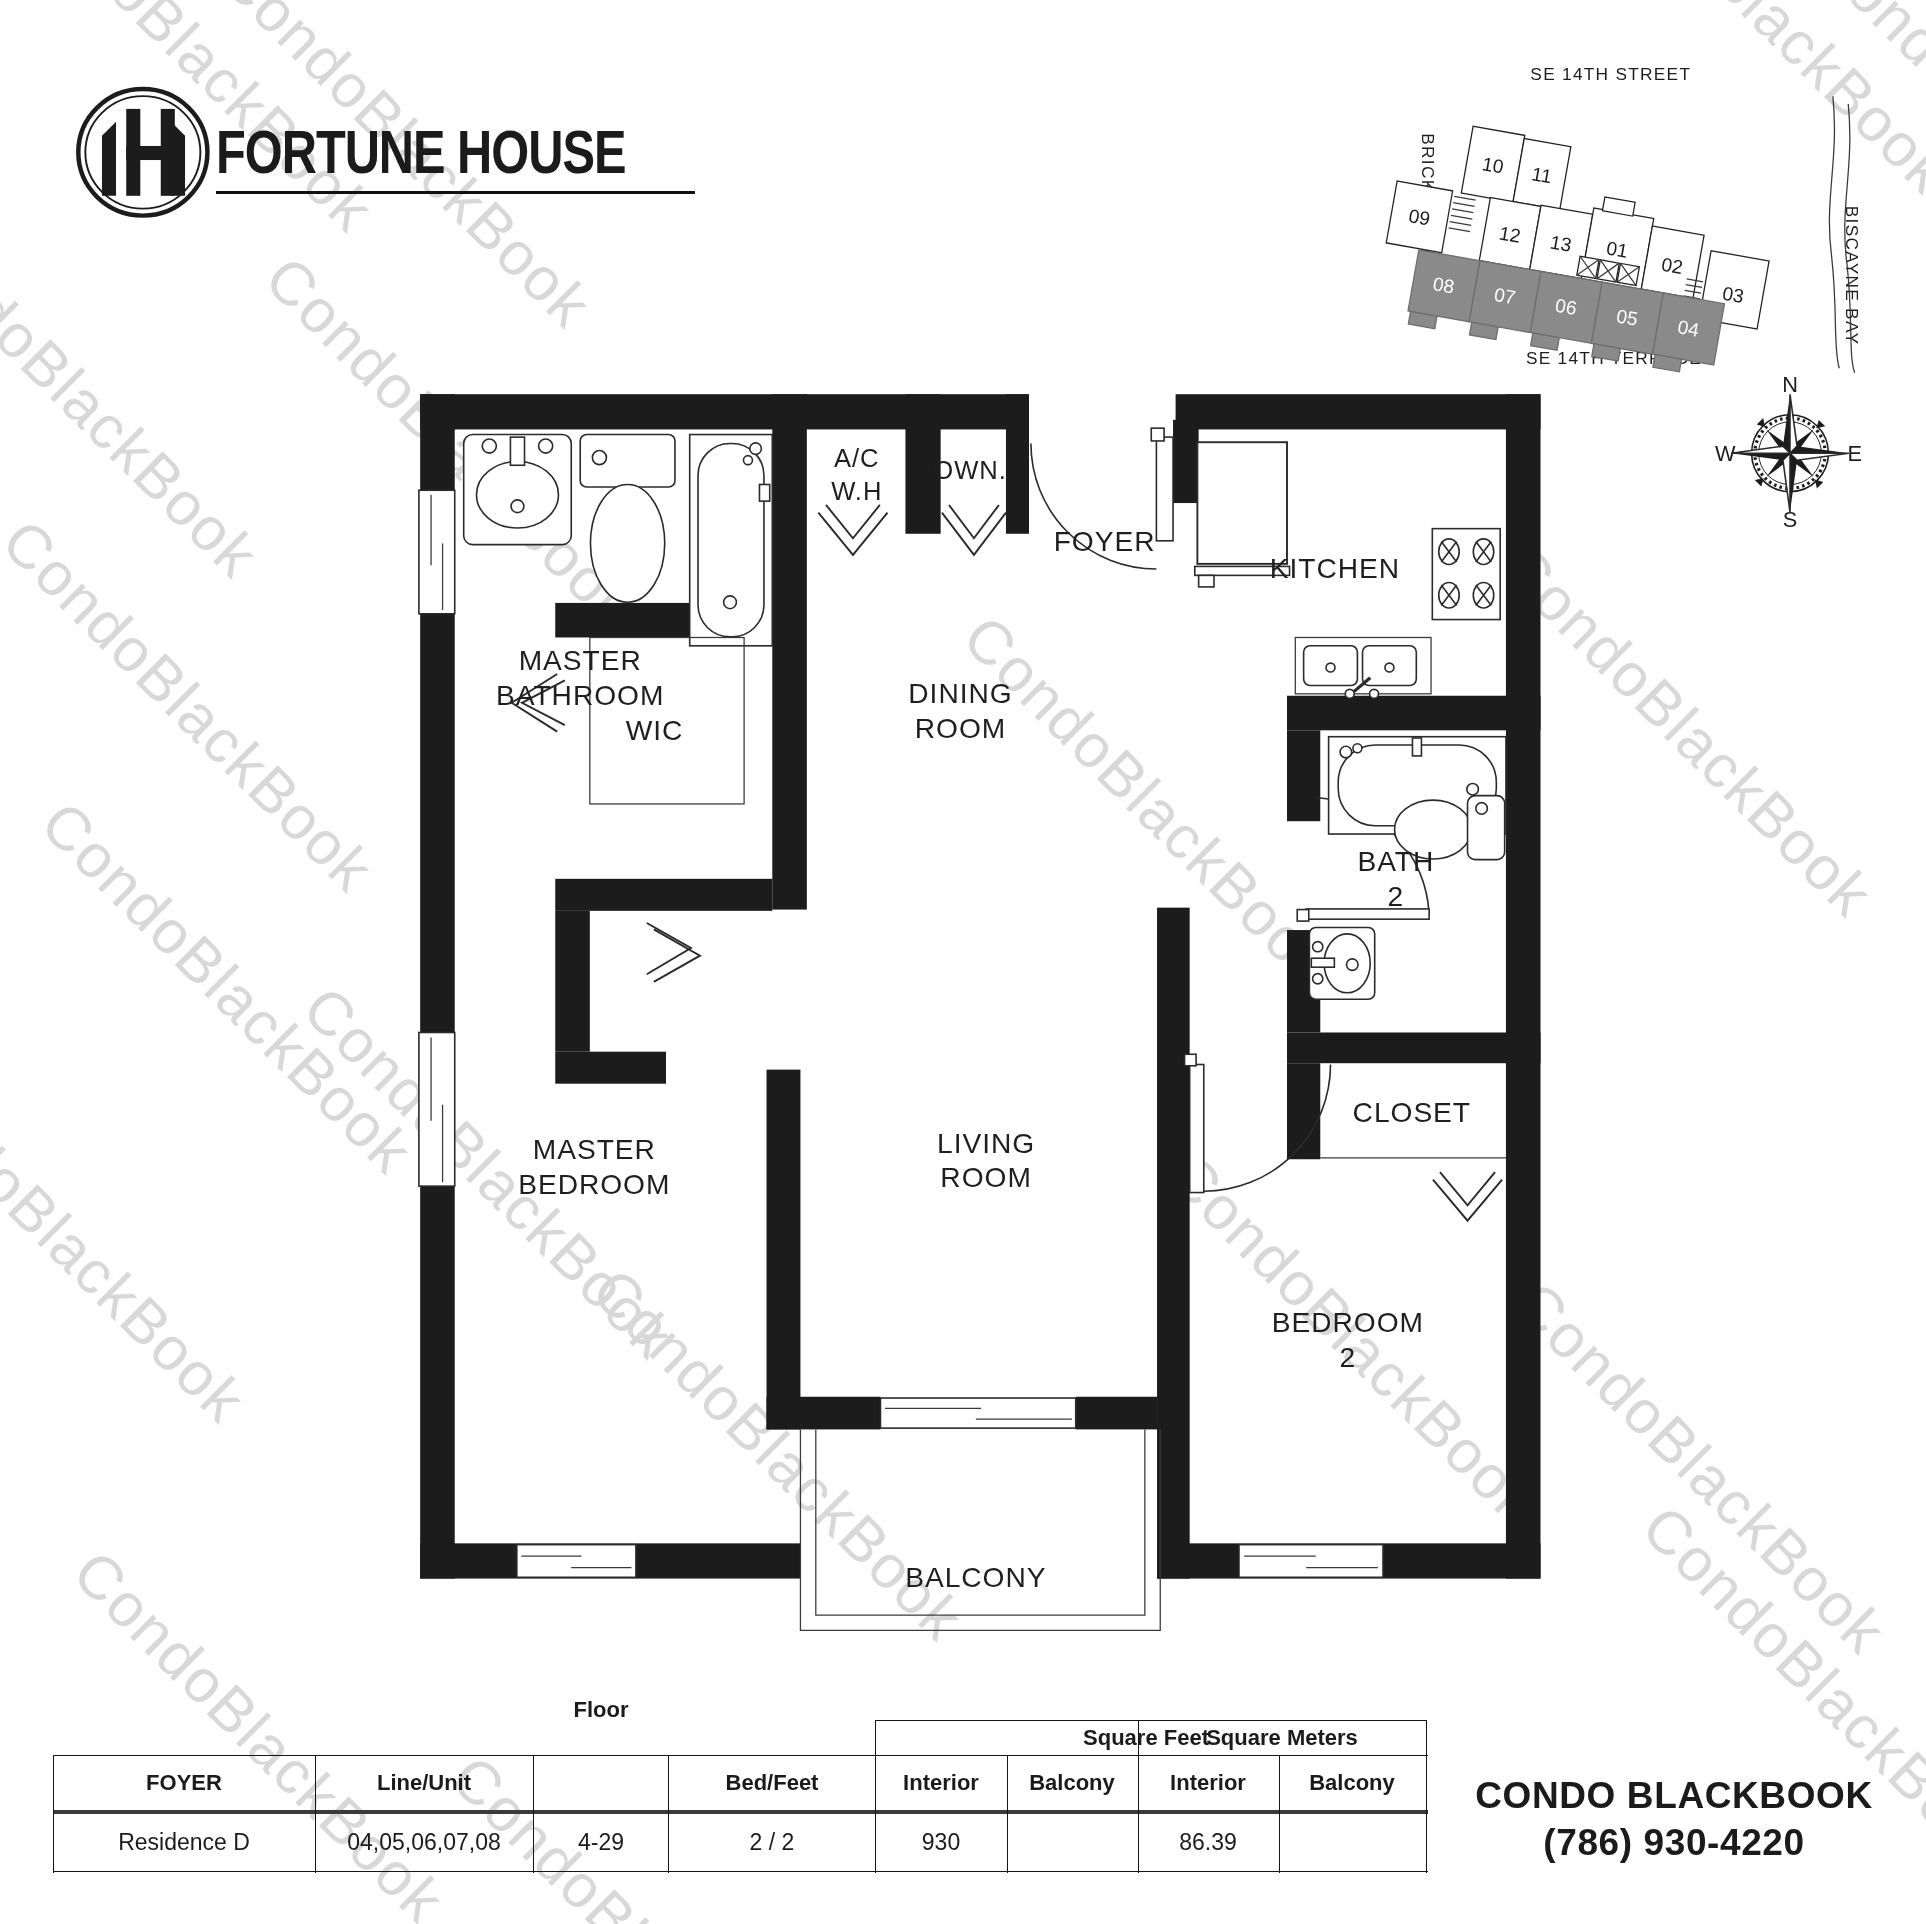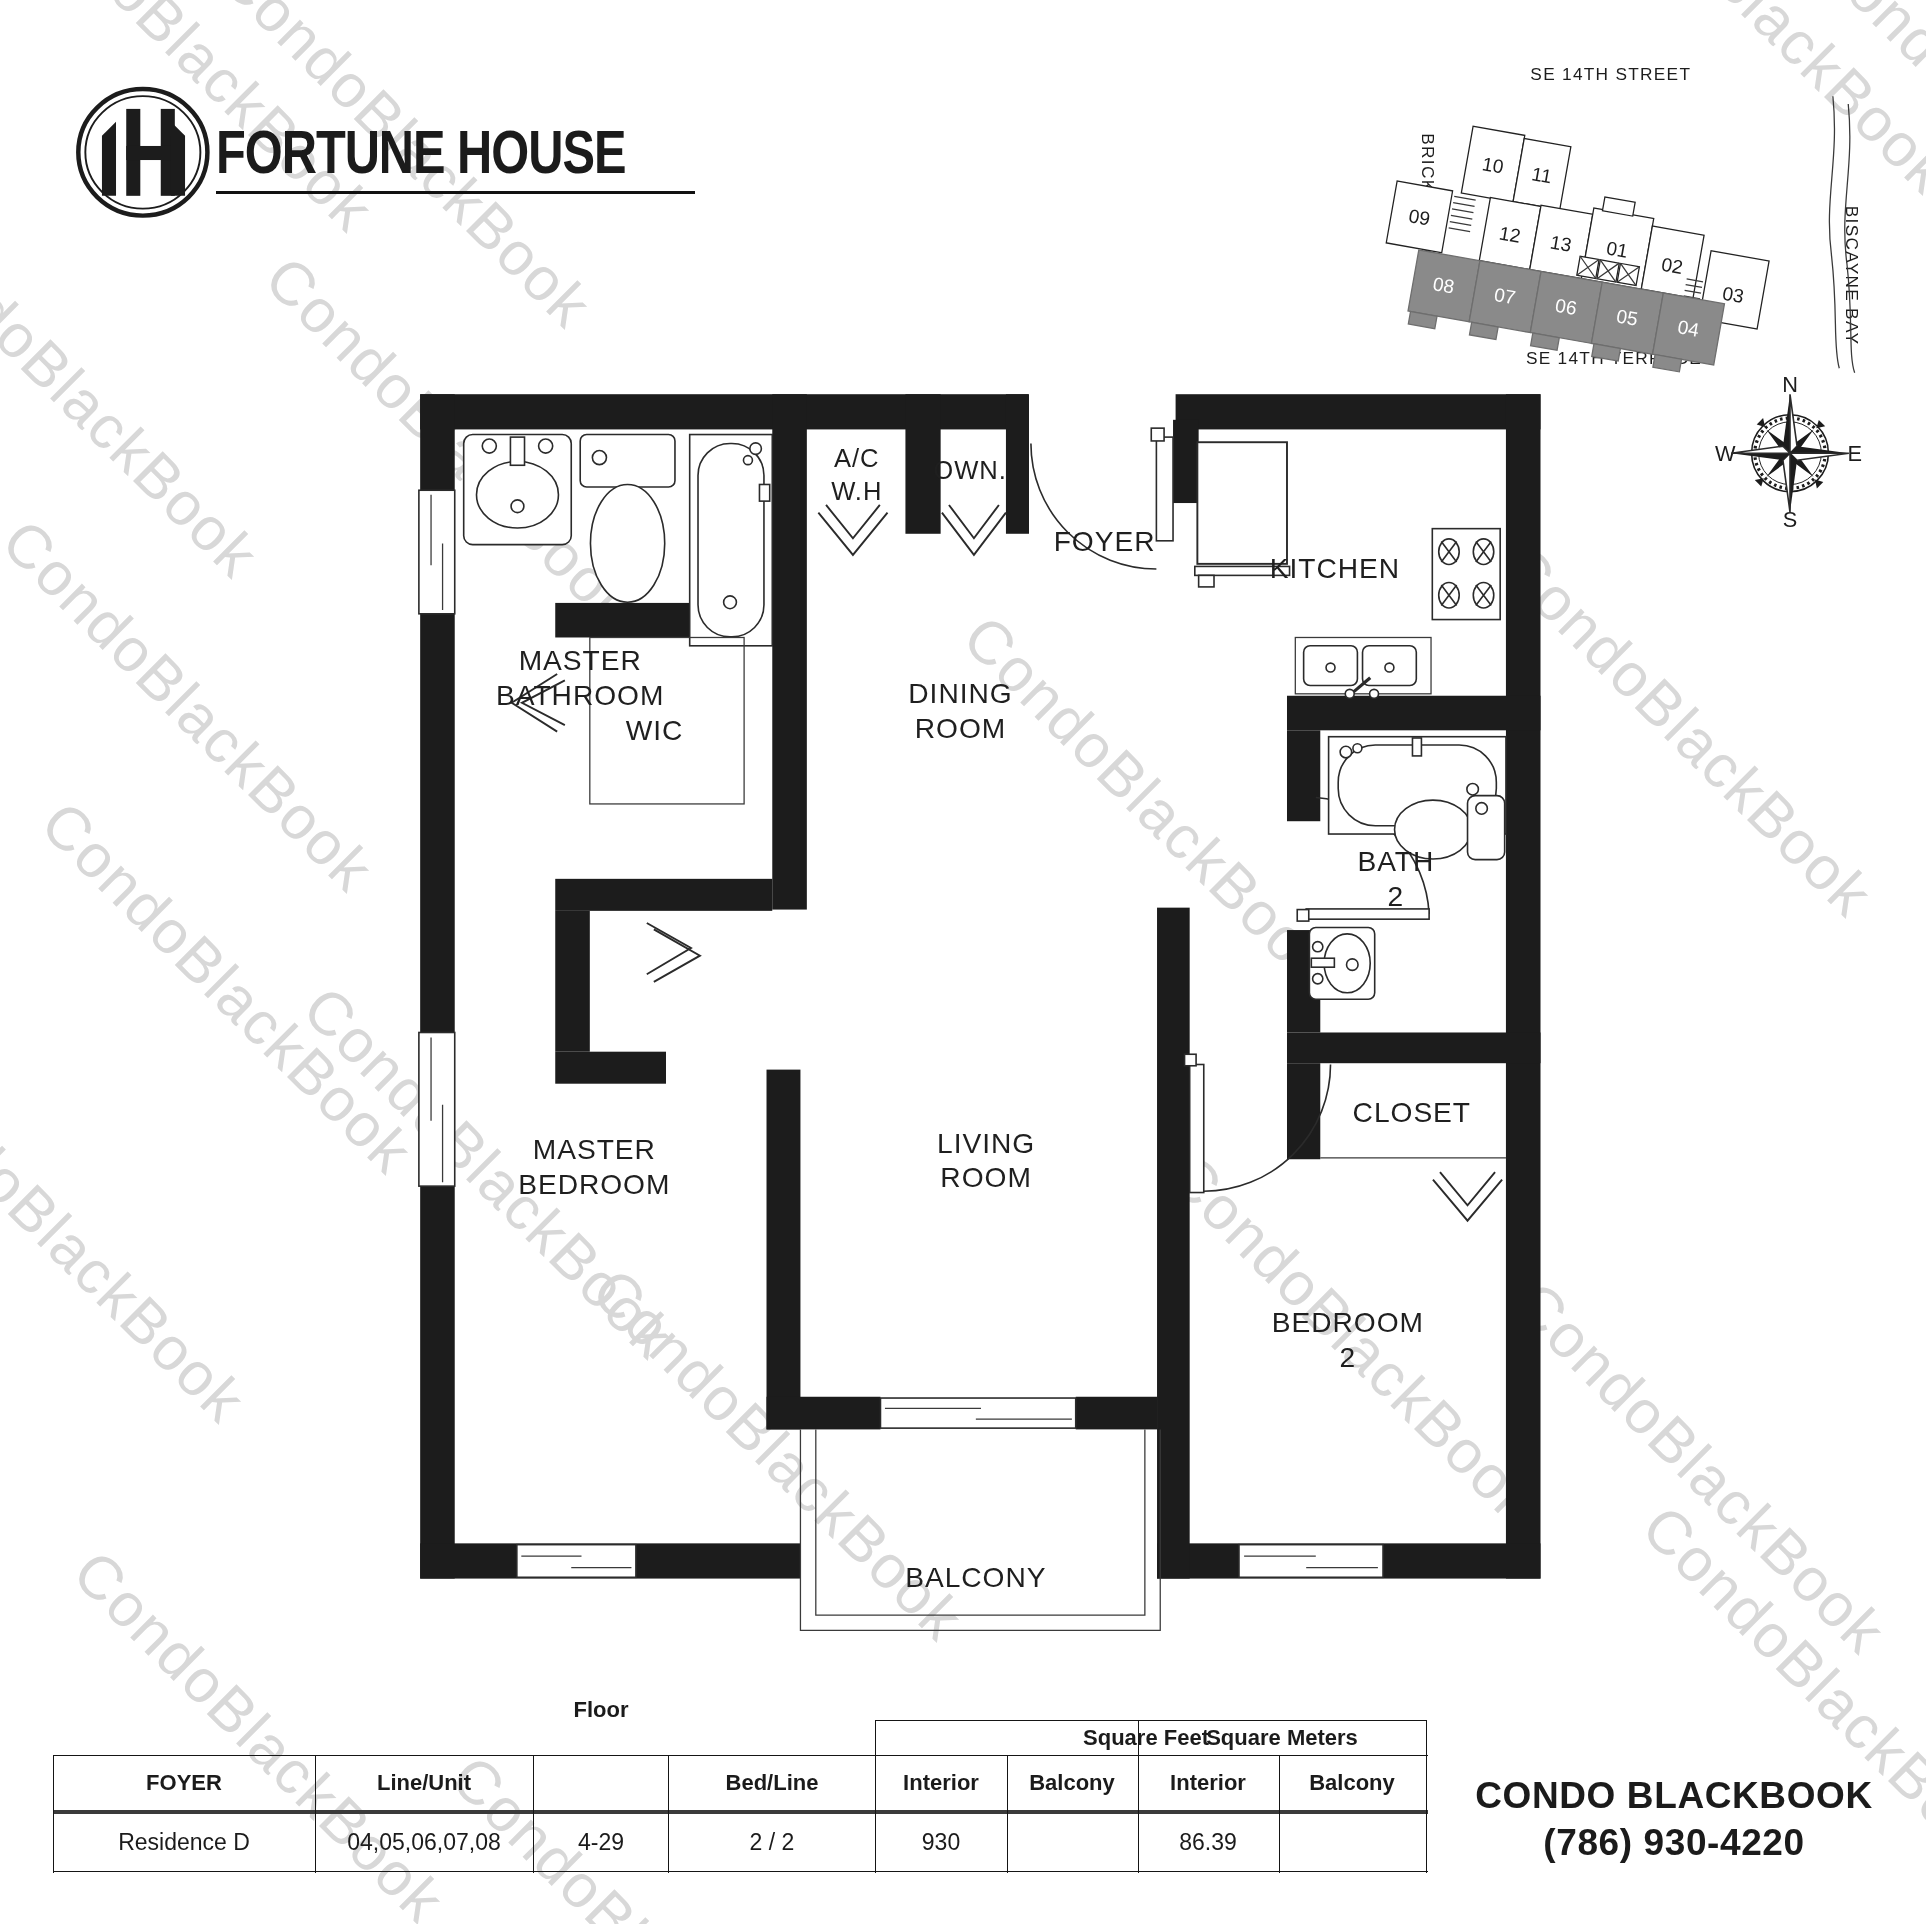--- a/index.html
+++ b/index.html
@@ -364,21 +364,21 @@
     <div class="tline" style="left:1138px;top:1755px;width:1.3px;height:118px"></div>
     <div class="tline" style="left:1279px;top:1755px;width:1.3px;height:118px"></div>
     <div class="tline" style="left:1426px;top:1755px;width:1.3px;height:118px"></div>
 
     <div class="tcell thead" style="left:1146px;top:1738px">Square Feet</div>
     <div class="tcell thead" style="left:1282px;top:1738px">Square Meters</div>
 
     <div class="tcell thead" style="left:184px;top:1783px">FOYER</div>
     <div class="tcell thead" style="left:424px;top:1783px">Line/Unit</div>
     <div class="tcell thead" style="left:601px;top:1710px">Floor</div>
-    <div class="tcell thead" style="left:772px;top:1783px">Bed/Line</div>
+    <div class="tcell thead" style="left:772px;top:1783px">Bed/Feet</div>
     <div class="tcell thead" style="left:941px;top:1783px">Interior</div>
     <div class="tcell thead" style="left:1072px;top:1783px">Balcony</div>
     <div class="tcell thead" style="left:1208px;top:1783px">Interior</div>
     <div class="tcell thead" style="left:1352px;top:1783px">Balcony</div>
 
     <div class="tcell" style="left:184px;top:1842px">Residence D</div>
     <div class="tcell" style="left:424px;top:1842px">04,05,06,07,08</div>
     <div class="tcell" style="left:601px;top:1842px">4-29</div>
     <div class="tcell" style="left:772px;top:1842px">2 / 2</div>
     <div class="tcell" style="left:941px;top:1842px">930</div>

